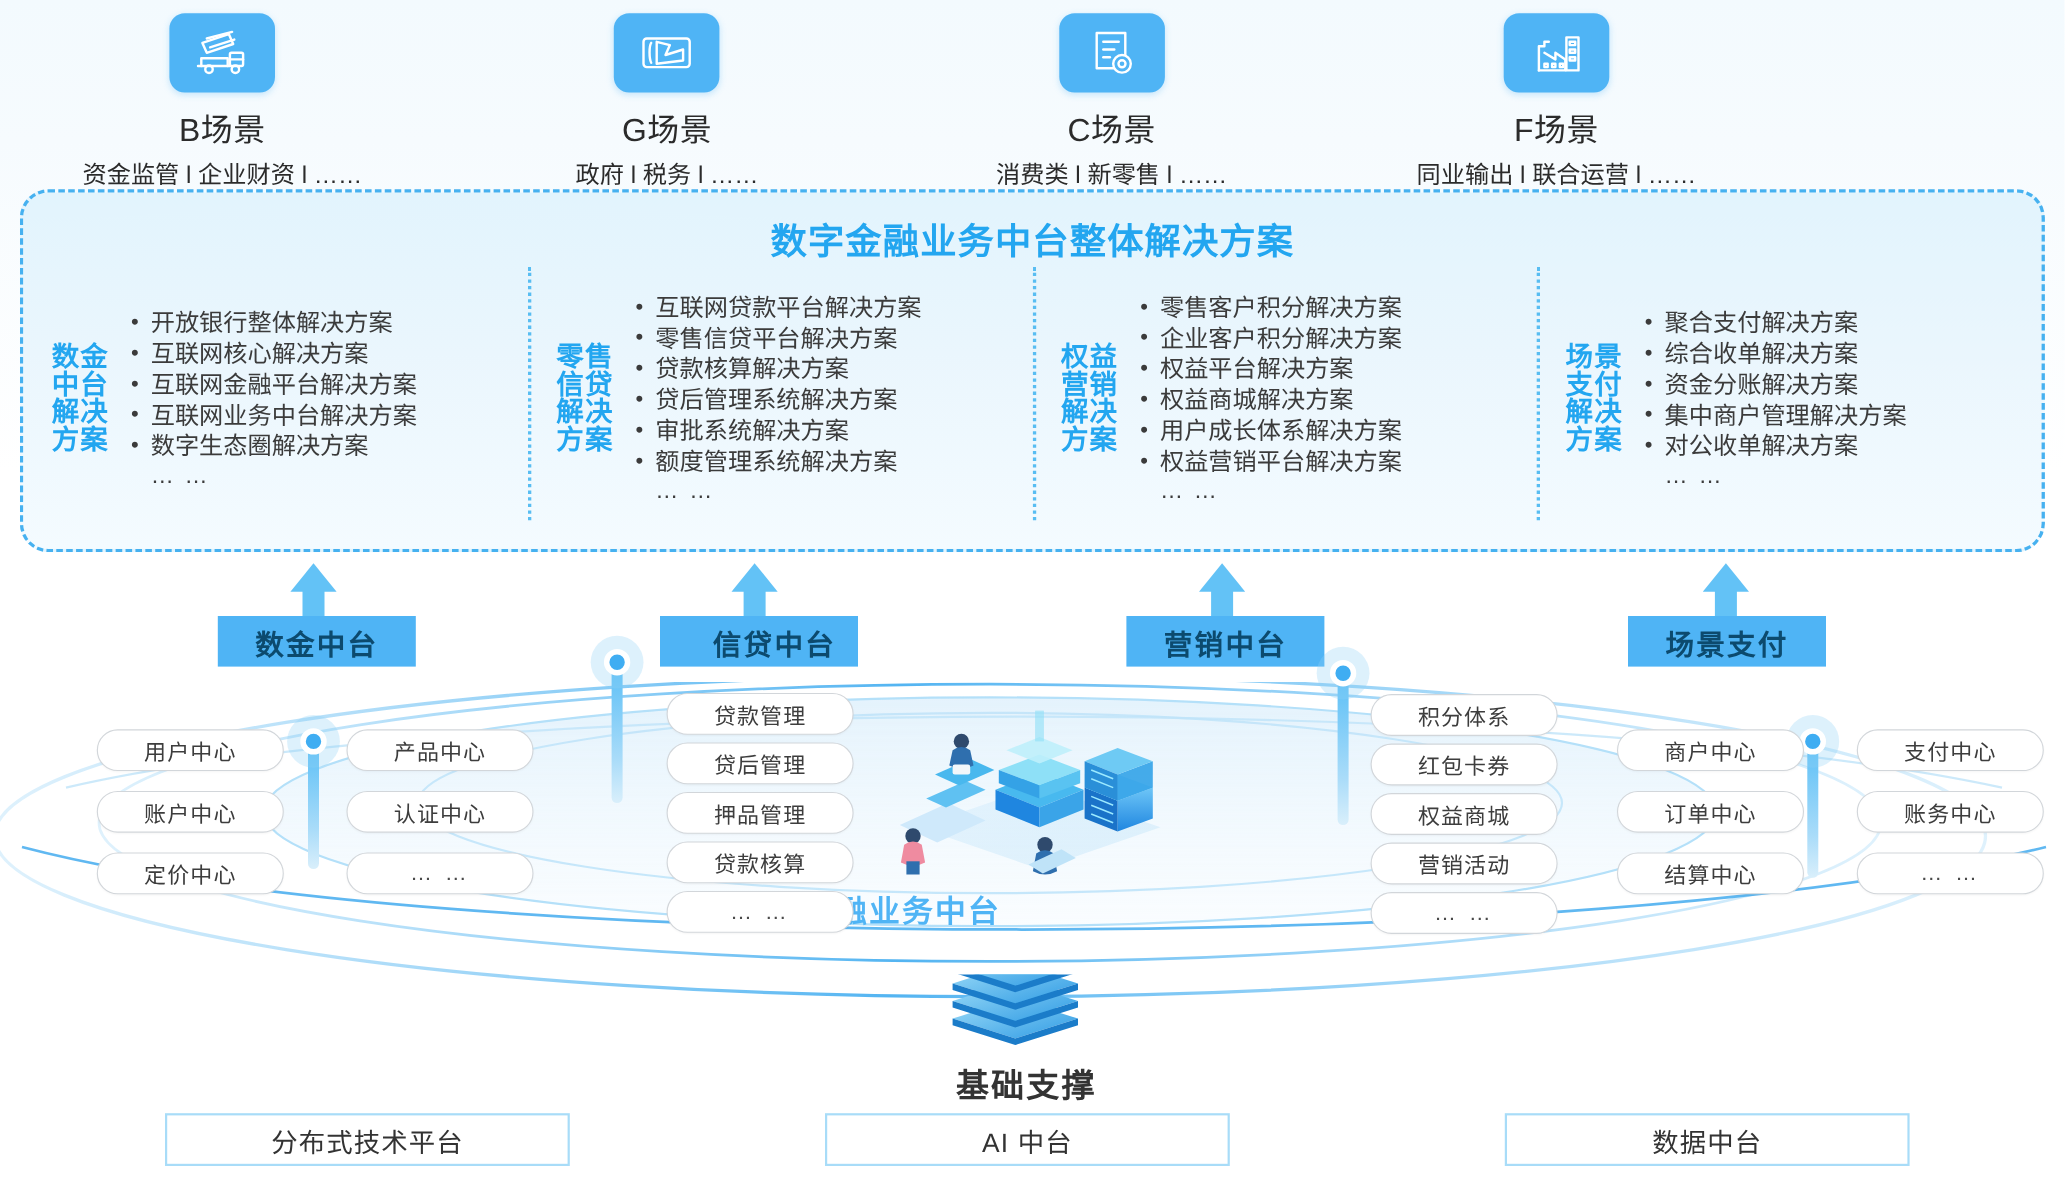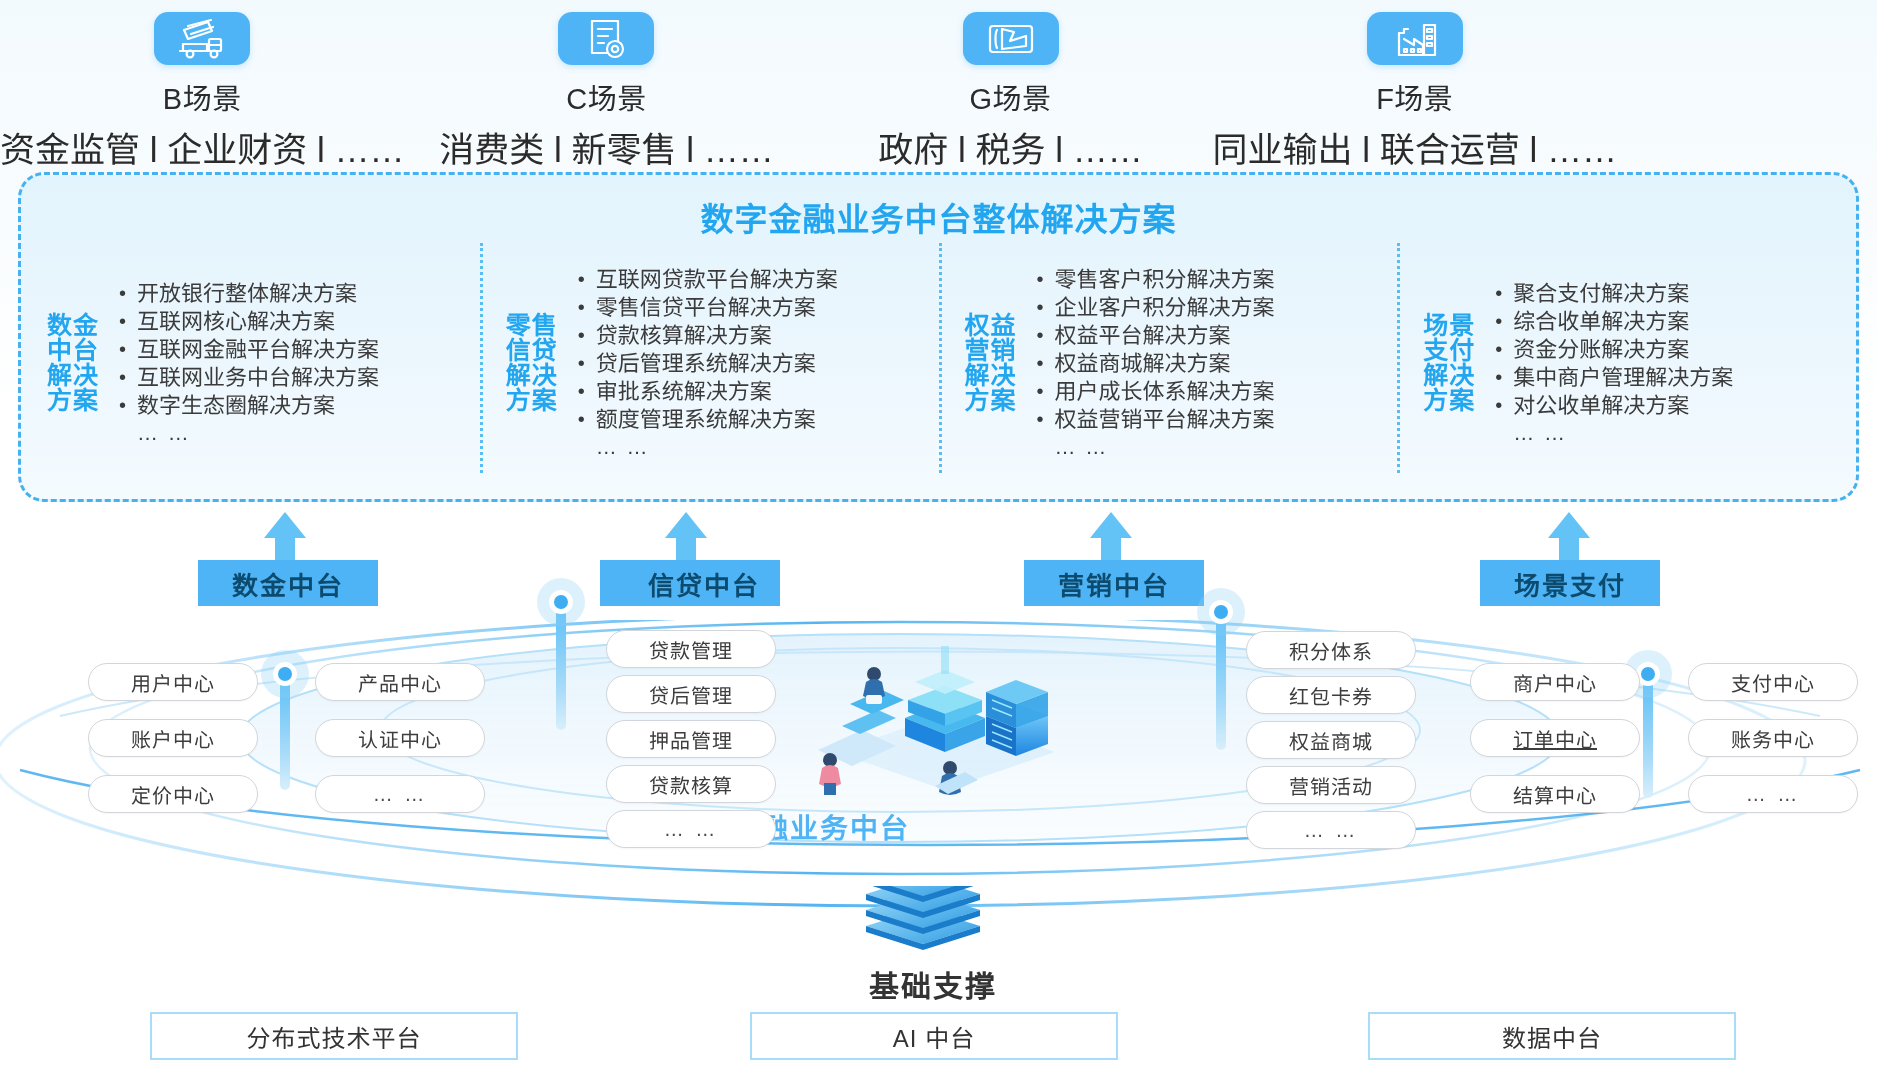--- a/index.html
+++ b/index.html
@@ -30,21 +30,21 @@
     display: flex; align-items: center; justify-content: center;
     margin-top: 12px;
     box-shadow: 0 2px 6px rgba(79,180,245,.28);
   }
   .scene-icon svg { display:block; }
   .scene-title {
     font-size: 29px; color: #2b2b2b; margin-top: 10px; letter-spacing: .5px;
     font-weight: 400;
   }
   .scene-sub {
-    font-size: 35px; color: #2b2b2b; margin-top: 4px; white-space: nowrap;
+    font-size: 22px; color: #2b2b2b; margin-top: 4px; white-space: nowrap;
     font-weight: 400;
   }
 
   
   .down-arrow {
     position: absolute; width: 44px; height: 74px;
   }
   .down-arrow .shaft {
     position:absolute; left: 9px; top: 0; width: 26px; height: 44px; background:#35b0f4;
   }
@@ -173,43 +173,43 @@
           <circle cx="36" cy="37" r="3.4"></circle>
           <path d="M2 34 H5 M29 34 H31"></path>
         </svg>
       </div>
       <div class="scene-title">B场景</div>
       <div class="scene-sub">资金监管 l 企业财资 l ……</div>
     </div>
 
     <div class="scene">
       <div class="scene-icon">
+        <svg width="50" height="40" viewBox="0 0 50 40" fill="none" stroke="#ffffff" stroke-width="2.2" stroke-linecap="round" stroke-linejoin="round">
+          <rect x="4" y="7" width="42" height="26" rx="3"></rect>
+          <path d="M11 11 C9 14 9 25 11 29"></path>
+          <path d="M16 10 L28 13 L24 22 L40 17 L40 27 L16 30 Z"></path>
+        </svg>
+      </div>
+      <div class="scene-title">G场景</div>
+      <div class="scene-sub">政府 l 税务 l ……</div>
+    </div>
+
+    <div class="scene">
+      <div class="scene-icon">
         <svg width="44" height="46" viewBox="0 0 44 46" fill="none" stroke="#ffffff" stroke-width="2.2" stroke-linecap="round" stroke-linejoin="round">
           <path d="M8 5 H34 V30 C34 34 31 37 27 37 H8 Z"></path>
           <path d="M14 13 H28"></path>
           <path d="M14 20 H24"></path>
           <path d="M14 27 H20"></path>
           <circle cx="31" cy="33" r="8" fill="#4fb4f5"></circle>
           <circle cx="31" cy="33" r="3.2"></circle>
         </svg>
       </div>
       <div class="scene-title">C场景</div>
       <div class="scene-sub">消费类 l 新零售 l ……</div>
-    </div>
-
-    <div class="scene">
-      <div class="scene-icon">
-        <svg width="50" height="40" viewBox="0 0 50 40" fill="none" stroke="#ffffff" stroke-width="2.2" stroke-linecap="round" stroke-linejoin="round">
-          <rect x="4" y="7" width="42" height="26" rx="3"></rect>
-          <path d="M11 11 C9 14 9 25 11 29"></path>
-          <path d="M16 10 L28 13 L24 22 L40 17 L40 27 L16 30 Z"></path>
-        </svg>
-      </div>
-      <div class="scene-title">G场景</div>
-      <div class="scene-sub">政府 l 税务 l ……</div>
     </div>
 
     <div class="scene">
       <div class="scene-icon">
         <svg width="48" height="44" viewBox="0 0 48 44" fill="none" stroke="#ffffff" stroke-width="2.2" stroke-linecap="round" stroke-linejoin="round">
           <path d="M8 38 V16 H13 V12 L17 12"></path>
           <path d="M13 22 L23 28 V22 L32 28 V38 H8"></path>
           <rect x="33" y="8" width="11" height="30"></rect>
           <rect x="36" y="12" width="5" height="3"></rect>
           <rect x="36" y="19" width="5" height="3"></rect>
@@ -449,21 +449,21 @@
   <div class="pill" style="left:1246px; top:676px; width:170px;">红包卡券</div>
   <div class="pill" style="left:1246px; top:721px; width:170px;">权益商城</div>
   <div class="pill" style="left:1246px; top:766px; width:170px;">营销活动</div>
   <div class="pill dots" style="left:1246px; top:811px; width:170px;">… …</div>
 
   <div class="plat-tag" style="left:1480px; top:560px; width:180px;">场景支付</div>
   <div class="stem" style="left:1643px; top:672px; height:126px;"></div>
   <div class="stem-dot" style="left:1636px; top:662px;"></div>
 
   <div class="pill" style="left:1470px; top:663px; width:170px;">商户中心</div>
-  <div class="pill" style="left:1470px; top:719px; width:170px;text-decoration:underline;">订单中心</div>
+  <div class="pill" style="left:1470px; top:719px; width:170px;">订单中心</div>
   <div class="pill" style="left:1470px; top:775px; width:170px;">结算中心</div>
   <div class="pill" style="left:1688px; top:663px; width:170px;">支付中心</div>
   <div class="pill" style="left:1688px; top:719px; width:170px;">账务中心</div>
   <div class="pill dots" style="left:1688px; top:775px; width:170px;">… …</div>
 
   <svg class="base-stack" style="left:858px; top:886px; width:130px; height:76px;" viewBox="0 0 130 76">
     <defs>
       <linearGradient id="lay1" x1="0" y1="0" x2="1" y2="1">
         <stop offset="0%" stop-color="#9ddcf8"></stop>
           <stop offset="100%" stop-color="#2f9be4"></stop>

